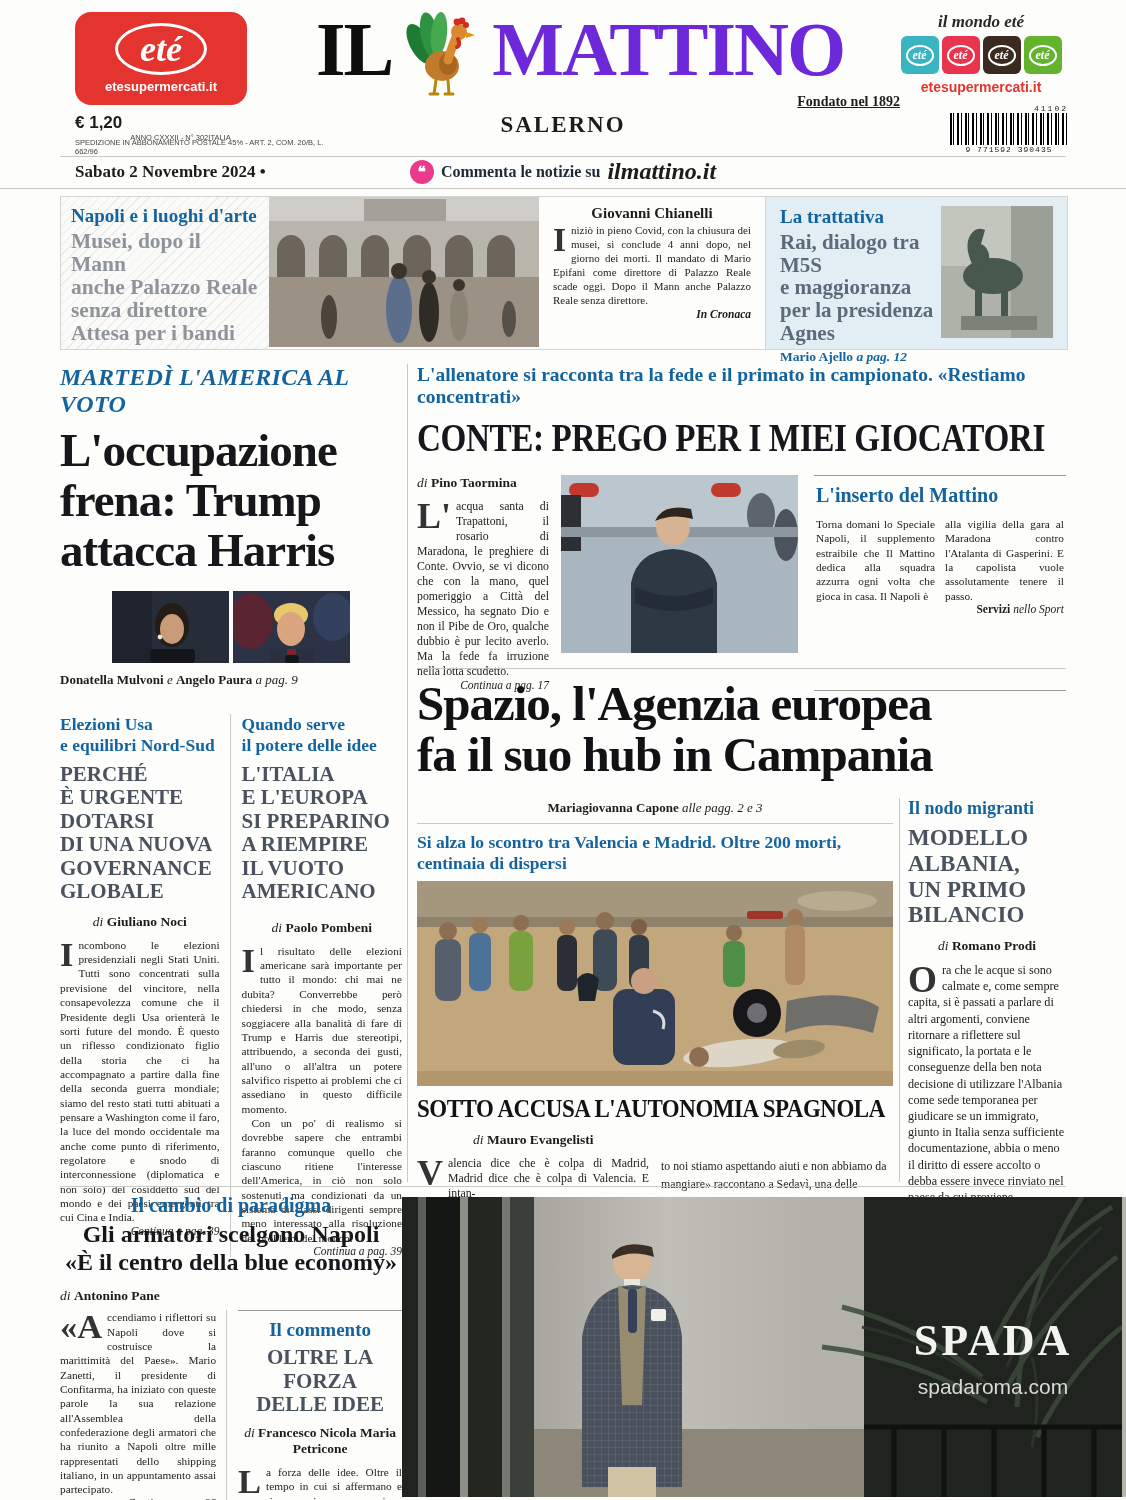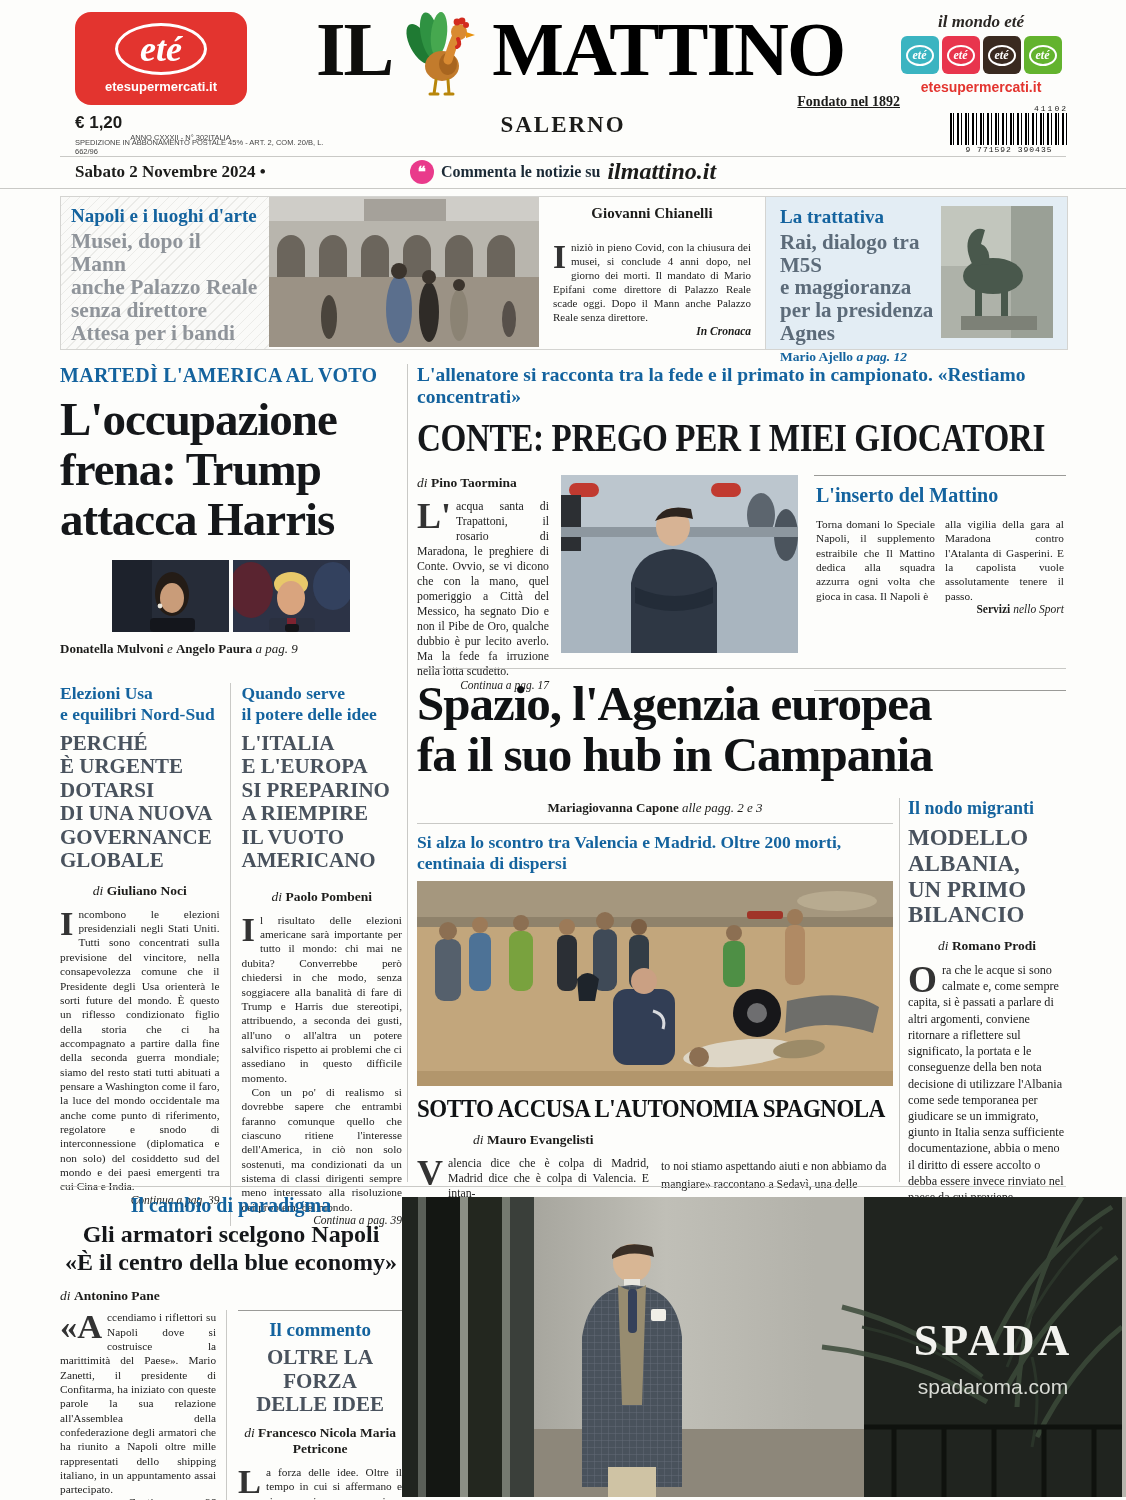--- a/index.html
+++ b/index.html
@@ -42,21 +42,21 @@
         <path d="M52 54 Q58 34 62 28" stroke="#d98a31" stroke-width="9" fill="none" stroke-linecap="round"></path>
         <circle cx="63" cy="26" r="8" fill="#d98a31"></circle>
         <circle cx="61" cy="16" r="3.4" fill="#d22b1f"></circle>
         <circle cx="66" cy="15" r="3.4" fill="#d22b1f"></circle>
         <circle cx="70" cy="19" r="3" fill="#d22b1f"></circle>
         <path d="M70 26 l9 3 -9 3 z" fill="#e8920e"></path>
         <path d="M62 33 q3 6 -1 8" stroke="#d22b1f" stroke-width="4" fill="none" stroke-linecap="round"></path>
         <path d="M40 74 L38 88 M34 88 h8 M52 74 L53 88 M49 88 h8" stroke="#b8860b" stroke-width="3" fill="none" stroke-linecap="round"></path>
       </svg>
     </span>
-    <span style="font:bold 76px 'Liberation Serif',serif;letter-spacing:-2px;color:#000000;">MATTINO</span>
+    <span style="font:bold 76px 'Liberation Serif',serif;letter-spacing:-2px;color:#6d28d9;">MATTINO</span>
   </div>
   <div class="abs" style="left:760px;top:94px;width:140px;font:bold 14px 'Liberation Serif',serif;text-align:right;text-decoration:underline;">Fondato nel 1892</div>
 
   <div class="abs" style="left:893px;top:12px;width:176px;display:flex;flex-direction:column;align-items:center;">
     <span style="font:italic bold 17px 'Liberation Serif',serif;color:#2b2724;">il mondo eté</span>
     <span style="display:flex;gap:3px;margin-top:4px;">
       <span class="sq" style="background:#3bb4c1;">
           <span>eté</span>
         </span>
       <span class="sq" style="background:#e8354d;">
@@ -124,21 +124,21 @@
         <circle cx="130" cy="74" r="8" fill="#3b342d"></circle>
         <ellipse cx="160" cy="115" rx="10" ry="30" fill="#2f2b27"></ellipse>
         <circle cx="160" cy="80" r="7" fill="#3b342d"></circle>
         <ellipse cx="190" cy="118" rx="9" ry="26" fill="#8b8374"></ellipse>
         <circle cx="190" cy="88" r="6" fill="#3b342d"></circle>
         <ellipse cx="60" cy="120" rx="8" ry="22" fill="#4a443c"></ellipse>
         <ellipse cx="240" cy="122" rx="7" ry="18" fill="#57504a"></ellipse>
       </svg>
     </div>
     <div style="width:198px;padding:8px 14px;border-right:1px solid #d4d4d1;">
-      <div class="byline" style="font-size:15px;margin-bottom:19px;">Giovanni Chianelli</div>
+      <div class="byline" style="font-size:15px;margin-bottom:2px;">Giovanni Chianelli</div>
       <div class="body-txt dc" style="font-size:11px;">Iniziò in pieno Covid, con la chiusura dei musei, si conclude 4 anni dopo, nel giorno dei morti. Il mandato di Mario Epifani come direttore di Palazzo Reale scade oggi. Dopo il Mann anche Palazzo Reale senza direttore.</div>
       <div class="cont" style="font-weight:bold;">In Cronaca</div>
     </div>
     <div style="flex:1;background:#e3edf4;padding:9px 14px;display:flex;">
       <div style="flex:1;">
         <div class="kicker" style="font-size:19px;">La trattativa</div>
         <div class="pre" style="font-weight:bold;font-size:21px;line-height:1.08;color:#5c6b79;margin-top:3px;">Rai, dialogo tra M5S
 e maggioranza
 per la presidenza Agnes</div>
         <div style="margin-top:5px;font-size:13.5px;">
@@ -154,21 +154,21 @@
           <path d="M32 60 Q22 40 30 28 q6 -8 14 -4 l-4 14 q10 4 8 20 z" fill="#49584c"></path>
           <rect x="34" y="84" width="7" height="28" fill="#49584c"></rect>
           <rect x="60" y="84" width="7" height="28" fill="#49584c"></rect>
           <rect x="20" y="110" width="76" height="14" fill="#7d8177"></rect>
         </svg>
       </div>
     </div>
   </div>
 
   <div class="abs" style="left:60px;top:364px;width:342px;">
-    <div class="kicker" style="font-size:20px;letter-spacing:.3px;">MARTEDÌ L'AMERICA AL VOTO</div>
+    <div class="kicker" style="font-size:24px;letter-spacing:.3px;font-style:italic;">MARTEDÌ L'AMERICA AL VOTO</div>
     <div class="pre" style="font-weight:bold;font-size:47px;line-height:1.06;letter-spacing:-1px;color:#15171a;margin-top:8px;">L'occupazione
 frena: Trump
 attacca Harris</div>
     <div style="display:flex;justify-content:center;gap:4px;margin-top:16px;">
       <div class="photo" style="width:117px;height:72px;">
         <svg width="117" height="72" viewBox="0 0 117 72" preserveAspectRatio="none">
           <rect width="117" height="72" fill="#262c38"></rect>
           <rect width="40" height="72" fill="#1d222c"></rect>
           <ellipse cx="60" cy="34" rx="17" ry="22" fill="#241c16"></ellipse>
           <ellipse cx="60" cy="38" rx="12" ry="15" fill="#c99c79"></ellipse>

